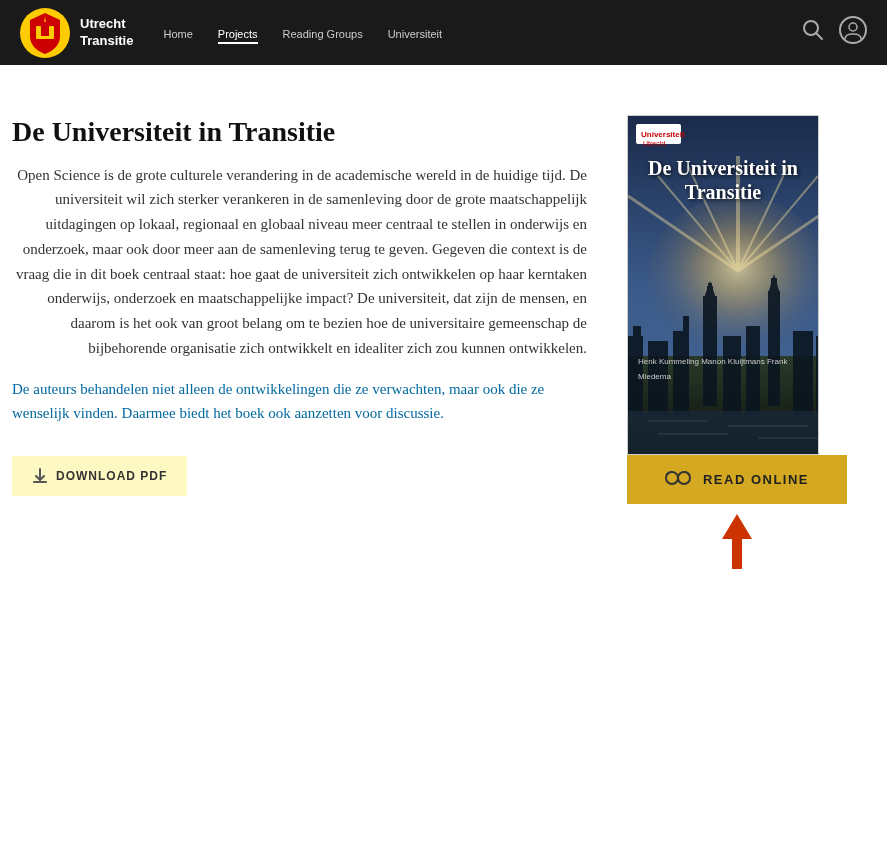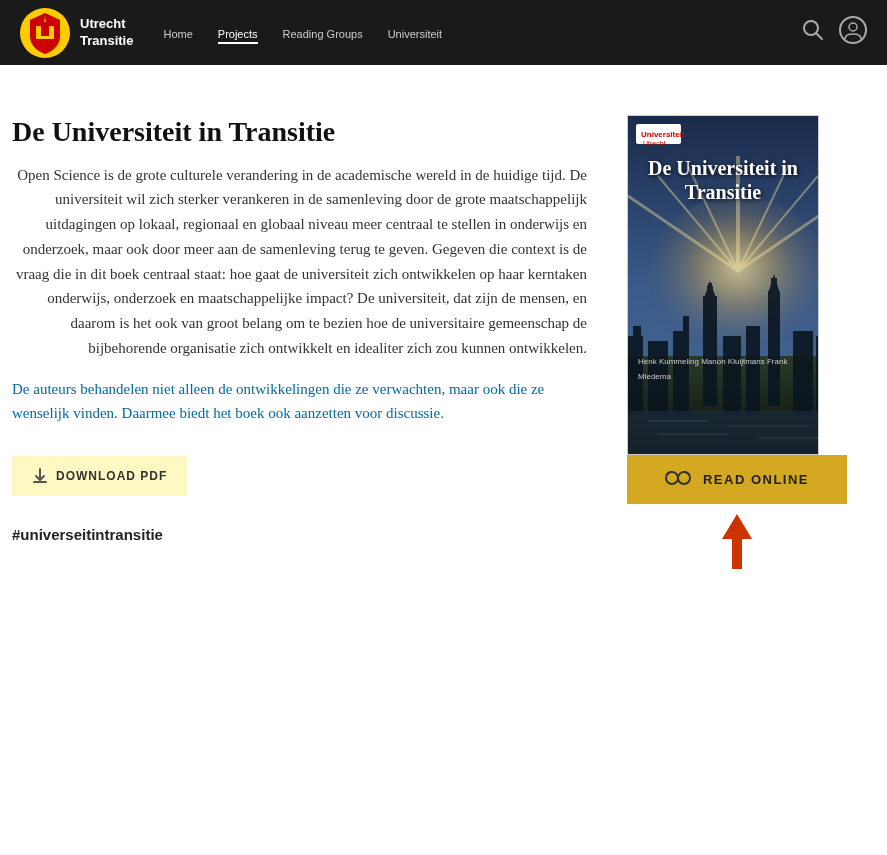--- a/index.html
+++ b/index.html
@@ -253,21 +253,20 @@
     <p class="book-description-2">De auteurs behandelen niet alleen de ontwikkelingen die ze verwachten, maar ook die ze wenselijk vinden. Daarmee biedt het boek ook aanzetten voor discussie.</p>
 
     <button class="download-btn">
       <svg width="16" height="16" viewBox="0 0 16 16" fill="none" xmlns="http://www.w3.org/2000/svg">
         <path d="M8 1 L8 11 M4 8 L8 12 L12 8" stroke="#555" stroke-width="2" stroke-linecap="round" stroke-linejoin="round"></path>
         <path d="M2 14 L14 14" stroke="#555" stroke-width="2" stroke-linecap="round"></path>
       </svg>
       <span>DOWNLOAD PDF</span>
     </button>
 
-    <div class="hashtag">#universeitintransitie</div>
   </div>
 
   <div class="right-col">
 
     <div class="book-cover">
 
       <svg width="220" height="340" viewBox="0 0 220 340" xmlns="http://www.w3.org/2000/svg" style="position:absolute;inset:0;">
 
         <defs>
           <linearGradient id="skyGrad" x1="0" y1="0" x2="0" y2="1">

